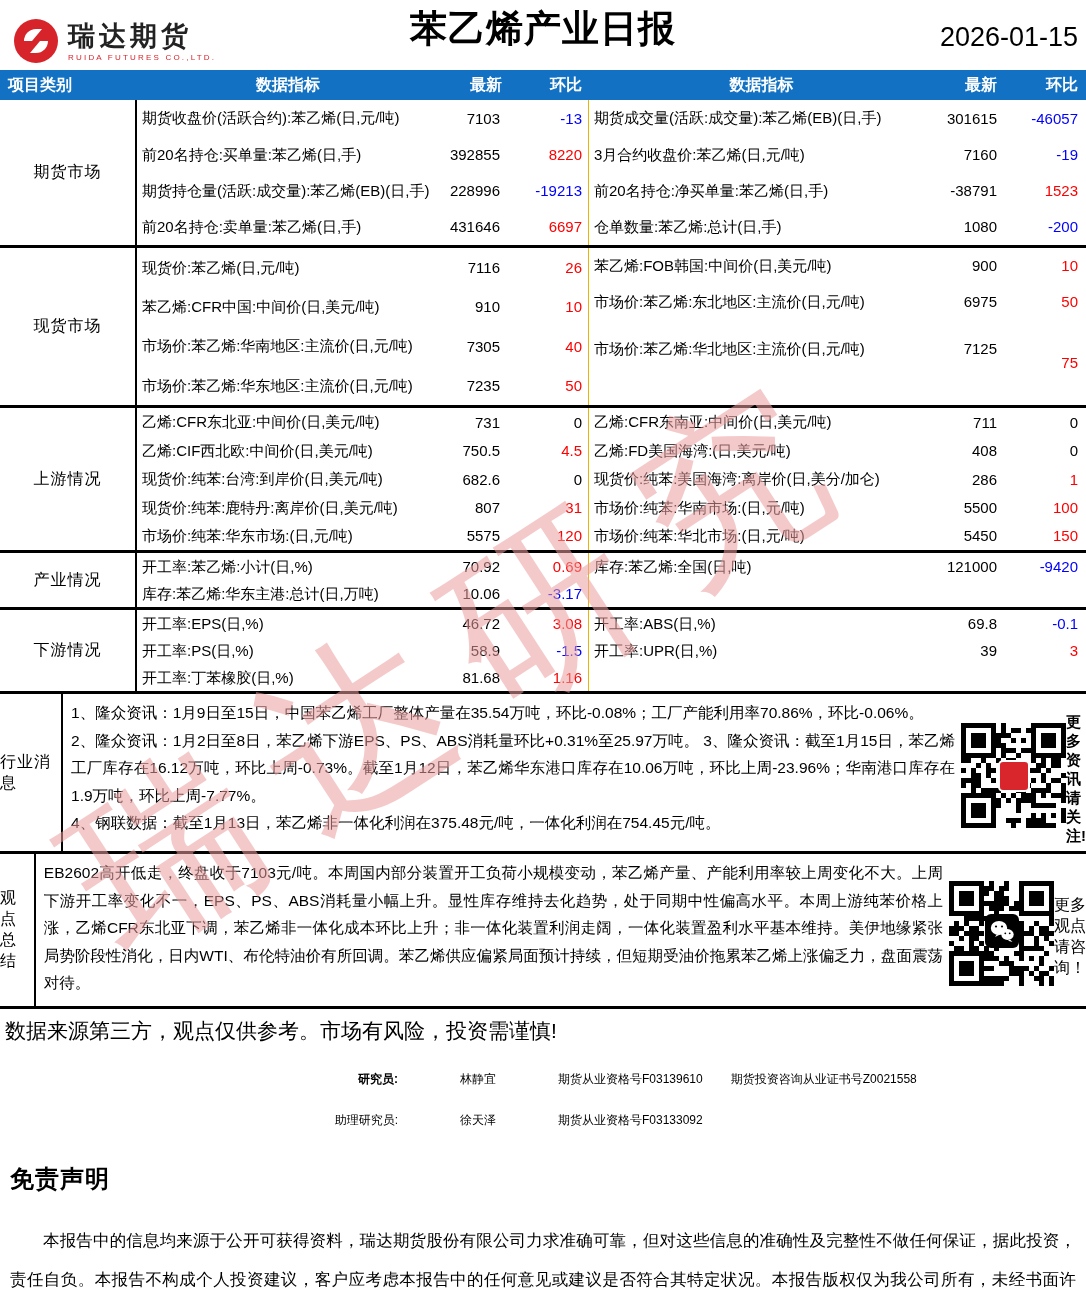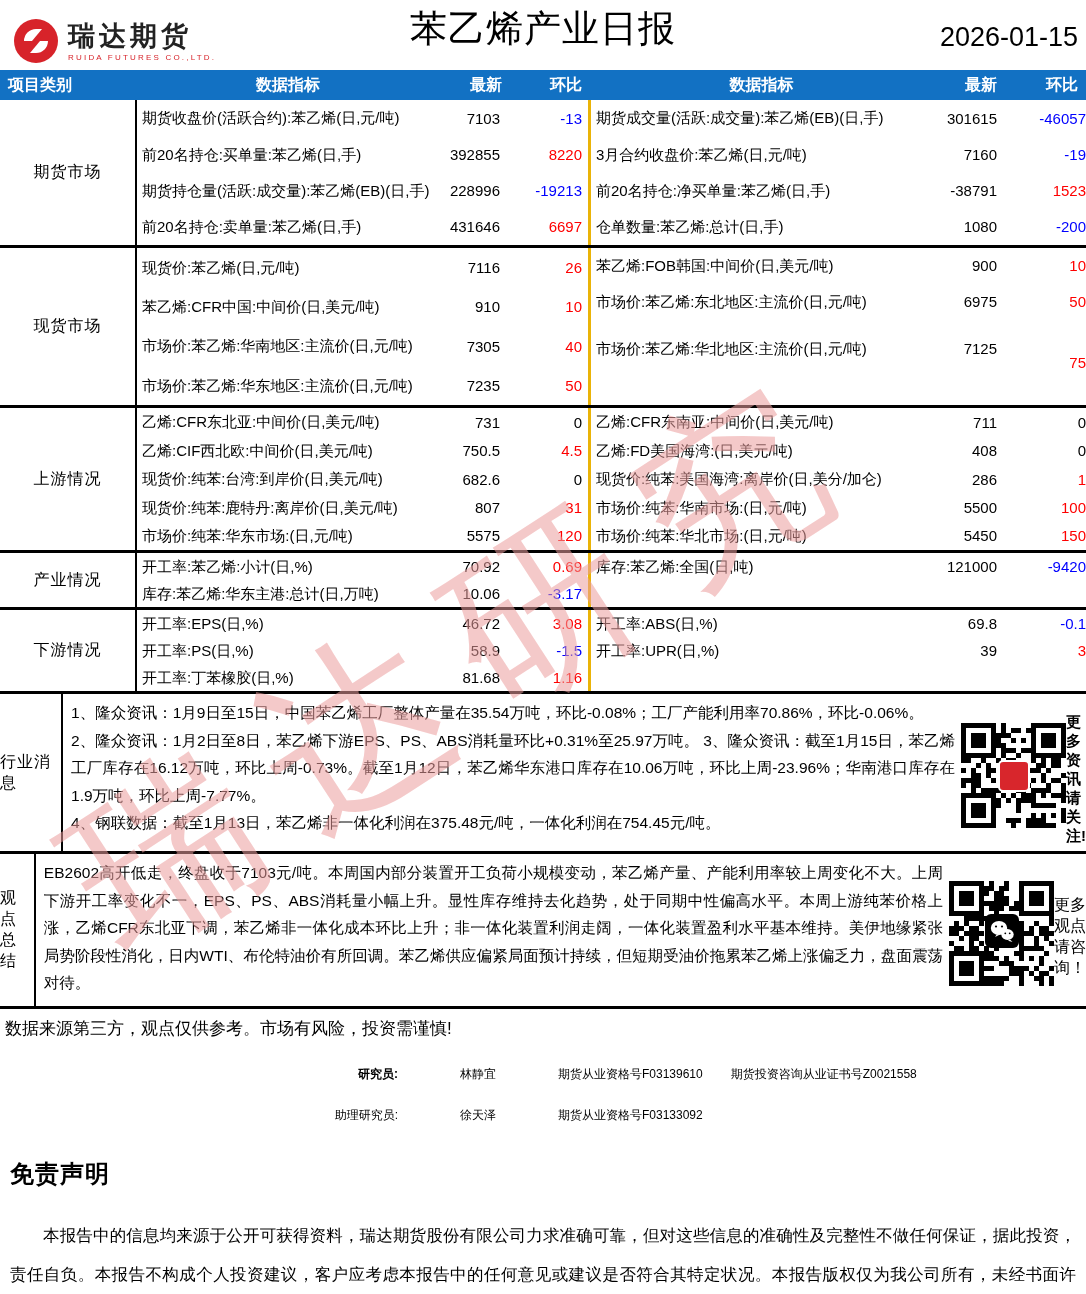--- a/index.html
+++ b/index.html
@@ -12,69 +12,69 @@
   .report { position:relative; width:1086px; }
 
   
   .top { position:relative; height:70px; }
   .brand { position:absolute; left:10px; top:14px; display:flex; align-items:flex-start; }
   .brand svg { display:block; }
   .brand-txt { margin-left:6px; }
   .brand-name { font-size:27px; font-weight:bold; color:#222; letter-spacing:4px; line-height:1.1; margin-top:8px;}
   .brand-sub { font-size:8px; color:var(--logo-red); letter-spacing:2.2px; margin-top:1px; }
   .doc-title { position:absolute; left:0; right:0; top:4px; text-align:center;
-    font-size:37px; font-weight:normal; letter-spacing:1px; }
+    font-size:37px; font-weight:bold; letter-spacing:1px; }
   .doc-date { position:absolute; right:8px; top:22px; font-size:27px; }
 
   
   .grid-head { display:flex; height:30px; background:var(--hdr-blue); color:#fff;
     font-size:16px; font-weight:bold; align-items:center; }
   .gh-cat   { width:137px; padding-left:8px; }
   .gh-lbl-l { width:302px; text-align:center; }
   .gh-new-l { width:69px;  text-align:right; padding-right:6px; }
   .gh-dlt-l { width:80px;  text-align:right; padding-right:6px; }
   .gh-lbl-r { width:347px; text-align:center; }
   .gh-new-r { width:64px;  text-align:right; padding-right:2px; }
   .gh-dlt-r { width:87px;  text-align:right; padding-right:8px; }
 
   .sections { border-bottom:3px solid #000; }
   .section { display:flex; align-items:stretch; }
   .section + .section { border-top:3px solid #000; }
   .cat { width:137px; border-right:2px solid #000; display:flex;
     align-items:center; justify-content:center; font-size:16px; letter-spacing:1px; }
   .half { display:flex; flex-direction:column; }
   .half.left  { width:451px; }
-  .half.right { width:498px; border-left:3px solid #eab308; }
+  .half.right { width:498px; border-left:1px solid #eab308; }
   .trow { flex:1 1 auto; display:flex; align-items:center; min-height:27px; }
   .tlabel { flex:1 1 auto; font-size:15px; line-height:1.3; padding:1px 2px 1px 5px; }
   .tval   { font-size:15px; text-align:right; }
   .left  .tval.latest { width:69px; padding-right:8px; }
   .left  .tval.delta  { width:80px; padding-right:6px; }
   .right .tval.latest { width:64px; padding-right:2px; }
-  .right .tval.delta  { width:87px; }
+  .right .tval.delta  { width:87px; padding-right:8px; }
 
   
   .textsec { display:flex; align-items:stretch; }
   .textsec + .textsec { border-top:3px solid #000; }
   .text-body { flex:1 1 auto; border-left:0; padding:5px 6px 4px 8px;
     font-size:15.5px; line-height:1.78; text-align:justify; }
   .text-body .para { margin:0; }
   .qr-col { width:140px; display:flex; flex-direction:row; align-items:center;
     justify-content:flex-start; padding-top:6px; }
   .qr-box { position:relative; width:105px; height:105px; background:#fff; }
   .qr-grid { display:grid; grid-template-columns:repeat(21,5px); grid-template-rows:repeat(21,5px); }
   .qc { width:5px; height:5px; }
   .qc.on { background:#000; }
   .qr-badge { position:absolute; left:50%; top:50%; transform:translate(-50%,-50%); }
   .badge-red { width:32px; height:32px; background:#d8262c; border-radius:5px; border:2px solid #fff; }
   .qr-cap { margin-top:8px; font-size:15px; font-weight:bold; }
   .qr-cap.serif { font-family:"Liberation Serif","DejaVu Serif",serif; font-weight:normal; font-size:16px; }
 
   
-  .src-note { font-size:17px; padding:8px 0 0 5px; }
+  .src-note { font-size:21px; padding:8px 0 0 5px; }
   .res-block { margin-top:26px; }
   .res-line { display:flex; font-size:12px; margin-bottom:24px; }
   .res-label { width:398px; text-align:right; }
   .res-label.bold { font-weight:bold; }
   .res-name { width:160px; text-align:center; }
   .res-cert { margin-right:28px; }
 
   .disc { margin-top:34px; padding:0 10px; }
   .disc-title { font-size:24px; font-weight:bold; letter-spacing:1px; }
   .disc-text { margin-top:26px; font-size:16.5px; line-height:2.35; text-align:justify; text-indent:2em; }

